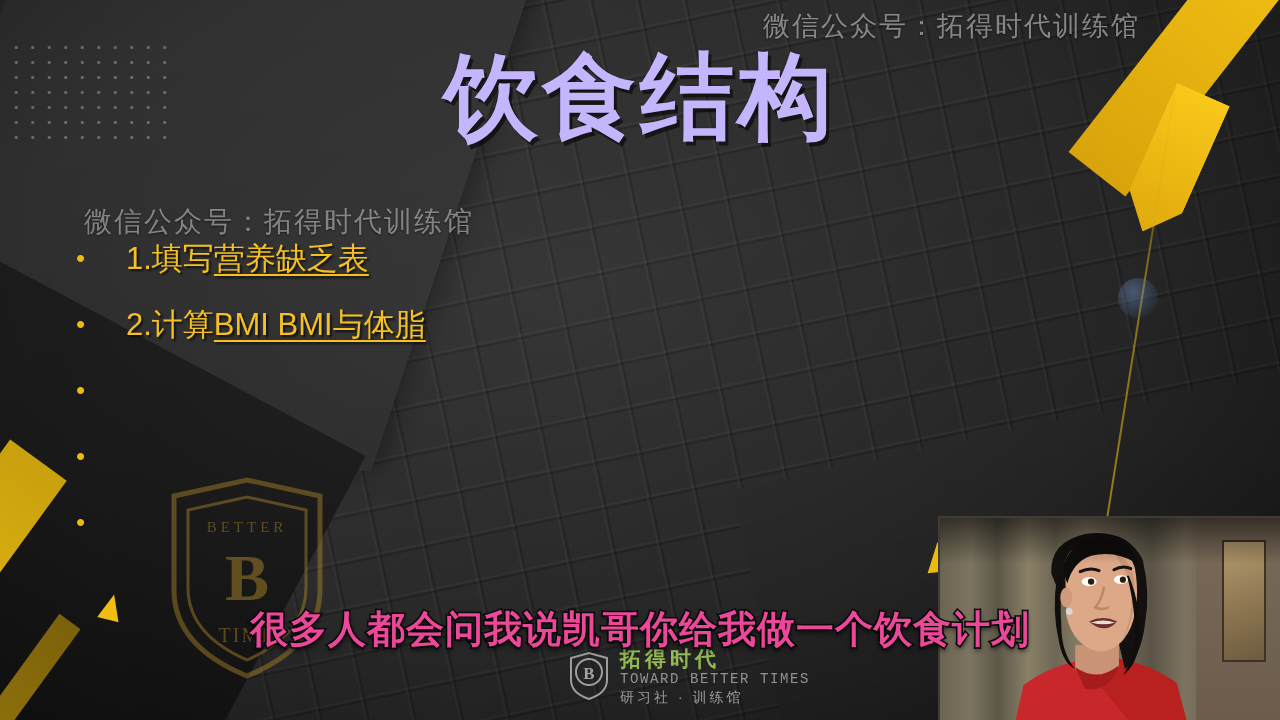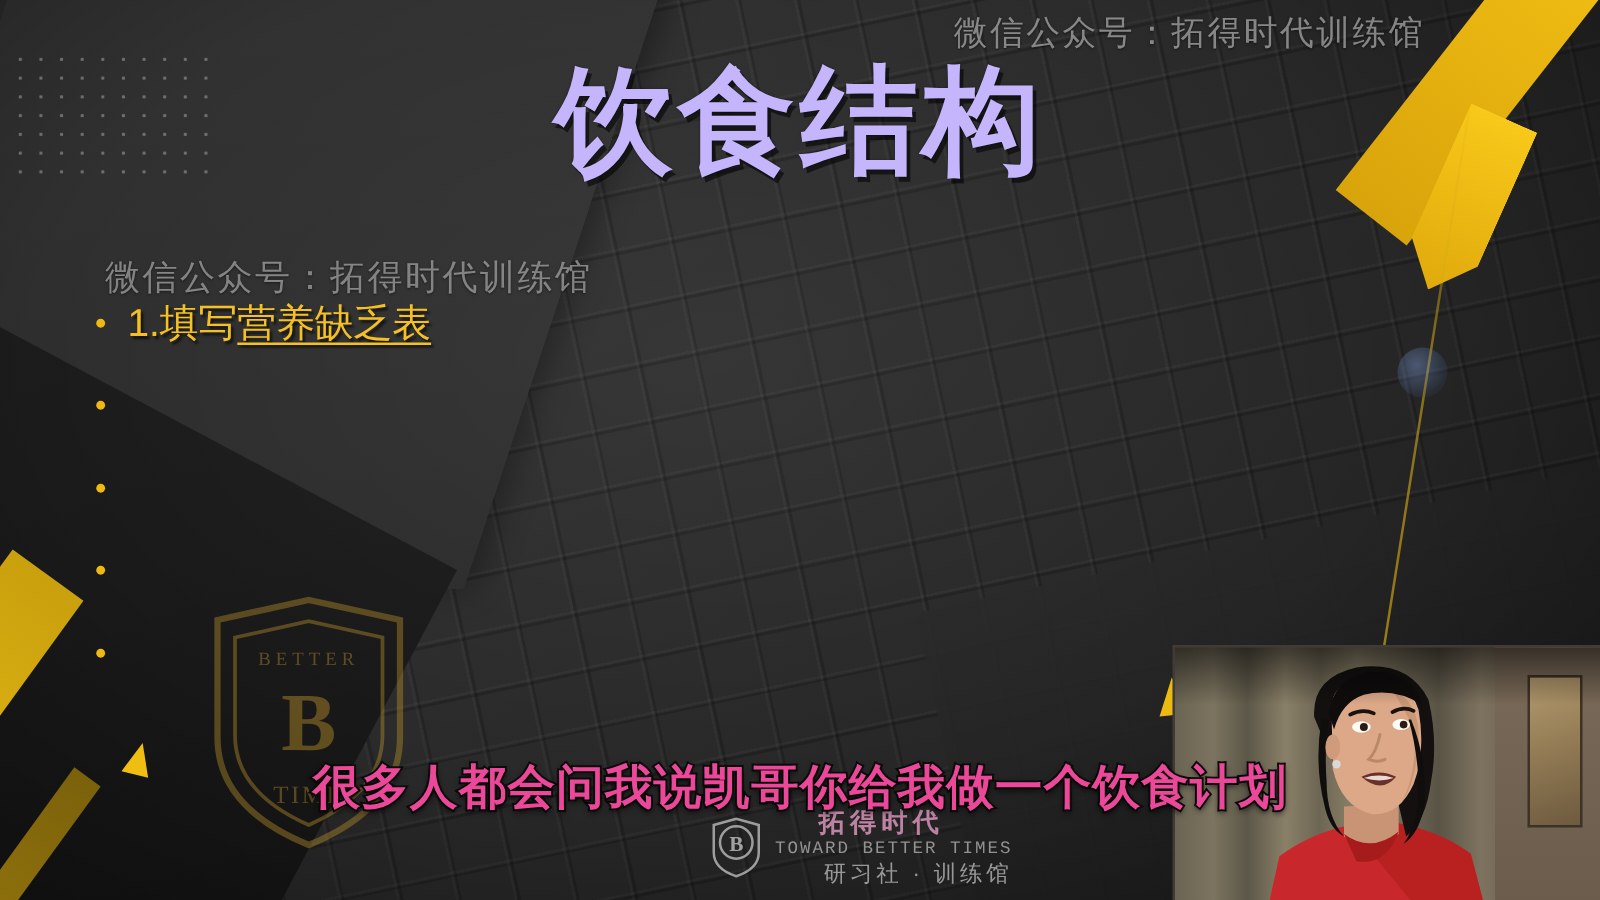--- a/index.html
+++ b/index.html
@@ -189,20 +189,21 @@
     width:26px; flex:0 0 26px;
     text-align:left;
   }
   .bullet-text{
     font-size:31px;
     line-height:42px;
     color:#F4C024;
     white-space:nowrap;
     text-shadow:2px 2px 2px rgba(0,0,0,.65);
     font-family:"Liberation Sans","DejaVu Sans",sans-serif;
+    margin-left:24px;
   }
   .u{ text-decoration:underline; text-underline-offset:5px; text-decoration-thickness:2px; }
 
   
   .caption{
     position:absolute; left:0; right:0; top:604px;
     text-align:center;
     font-size:38px;
     font-weight:bold;
     letter-spacing:1px;
@@ -217,30 +218,29 @@
   
   .brand{
     position:absolute; left:566px; top:648px;
     display:flex; align-items:center; gap:8px;
     opacity:.72;
     z-index:30;
   }
   .brand-mark{ width:46px; height:52px; flex:0 0 46px; }
   .brand-txt{ line-height:1; }
   .brand-cn{
-    font-size:21px; font-weight:bold; color:#f9a8d4; letter-spacing:4px;
-    font-family:"Liberation Sans","DejaVu Sans",sans-serif;
-    margin-left:35px;
+    font-size:21px; font-weight:bold; color:#bef264; letter-spacing:4px;
+    font-family:"Liberation Sans","DejaVu Sans",sans-serif;
   }
   .brand-en{
     font-size:14px; color:#bdbdbd; letter-spacing:1.6px; margin-top:3px;
     font-family:Liberation Mono, monospace;
   }
   .brand-sub{
-    font-size:18px; color:#c6c6c6; letter-spacing:3px; margin-top:4px; text-align:right;
+    font-size:14px; color:#c6c6c6; letter-spacing:3px; margin-top:4px; text-align:left;
     font-family:"Liberation Sans","DejaVu Sans",sans-serif;
   }
 
   
   .cam{
     position:absolute; right:0; bottom:0;
     width:342px; height:204px;
     overflow:hidden;
     z-index:35;
     border-top:2px solid rgba(255,255,255,.10);
@@ -320,20 +320,21 @@
 
   <div class="bullets">
 
     <div class="bullet-row">
       <span class="bullet-dot">•</span>
       <span class="bullet-text"><span>1.填写</span><span class="u">营养缺乏表</span><span></span></span>
     </div>
 
     <div class="bullet-row">
       <span class="bullet-dot">•</span>
+      <span class="bullet-text"><span>2.计算</span><span class="u">BMI  BMI与体脂</span><span></span></span>
     </div>
 
     <div class="bullet-row">
       <span class="bullet-dot">•</span>
     </div>
 
     <div class="bullet-row">
       <span class="bullet-dot">•</span>
     </div>
 

